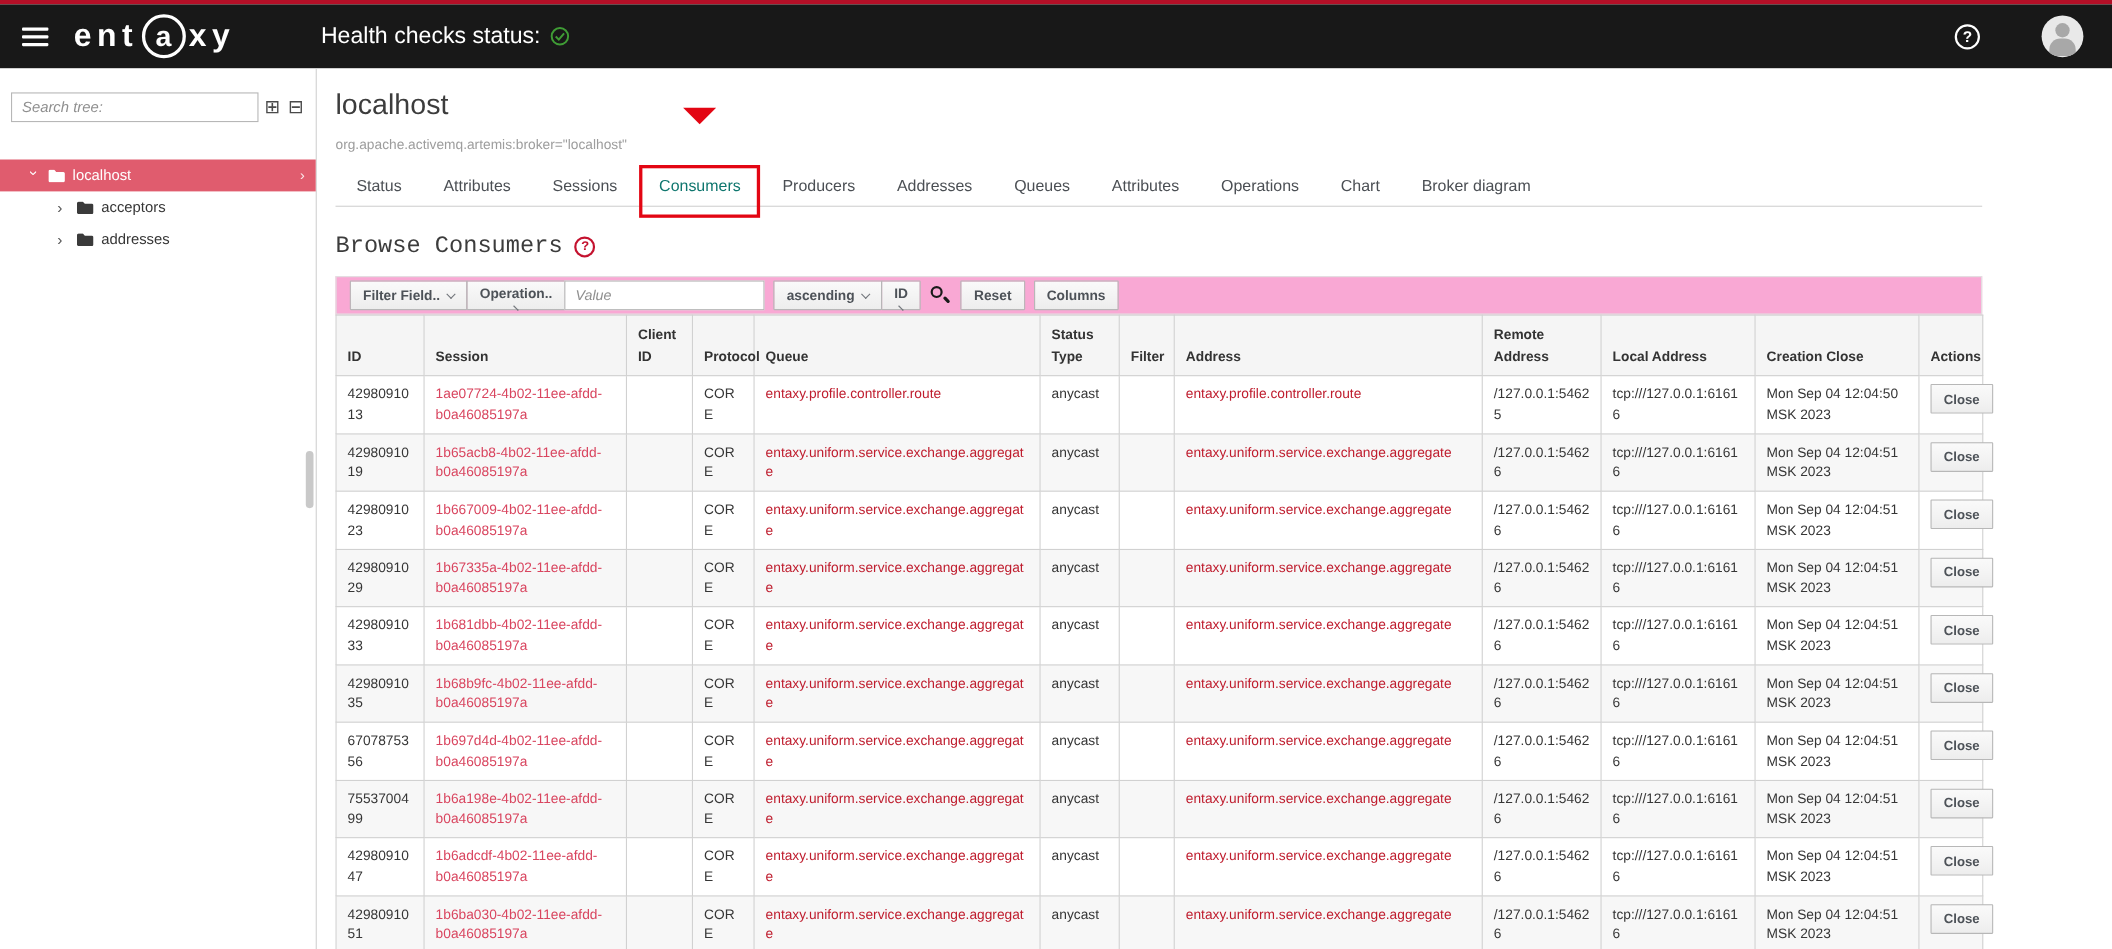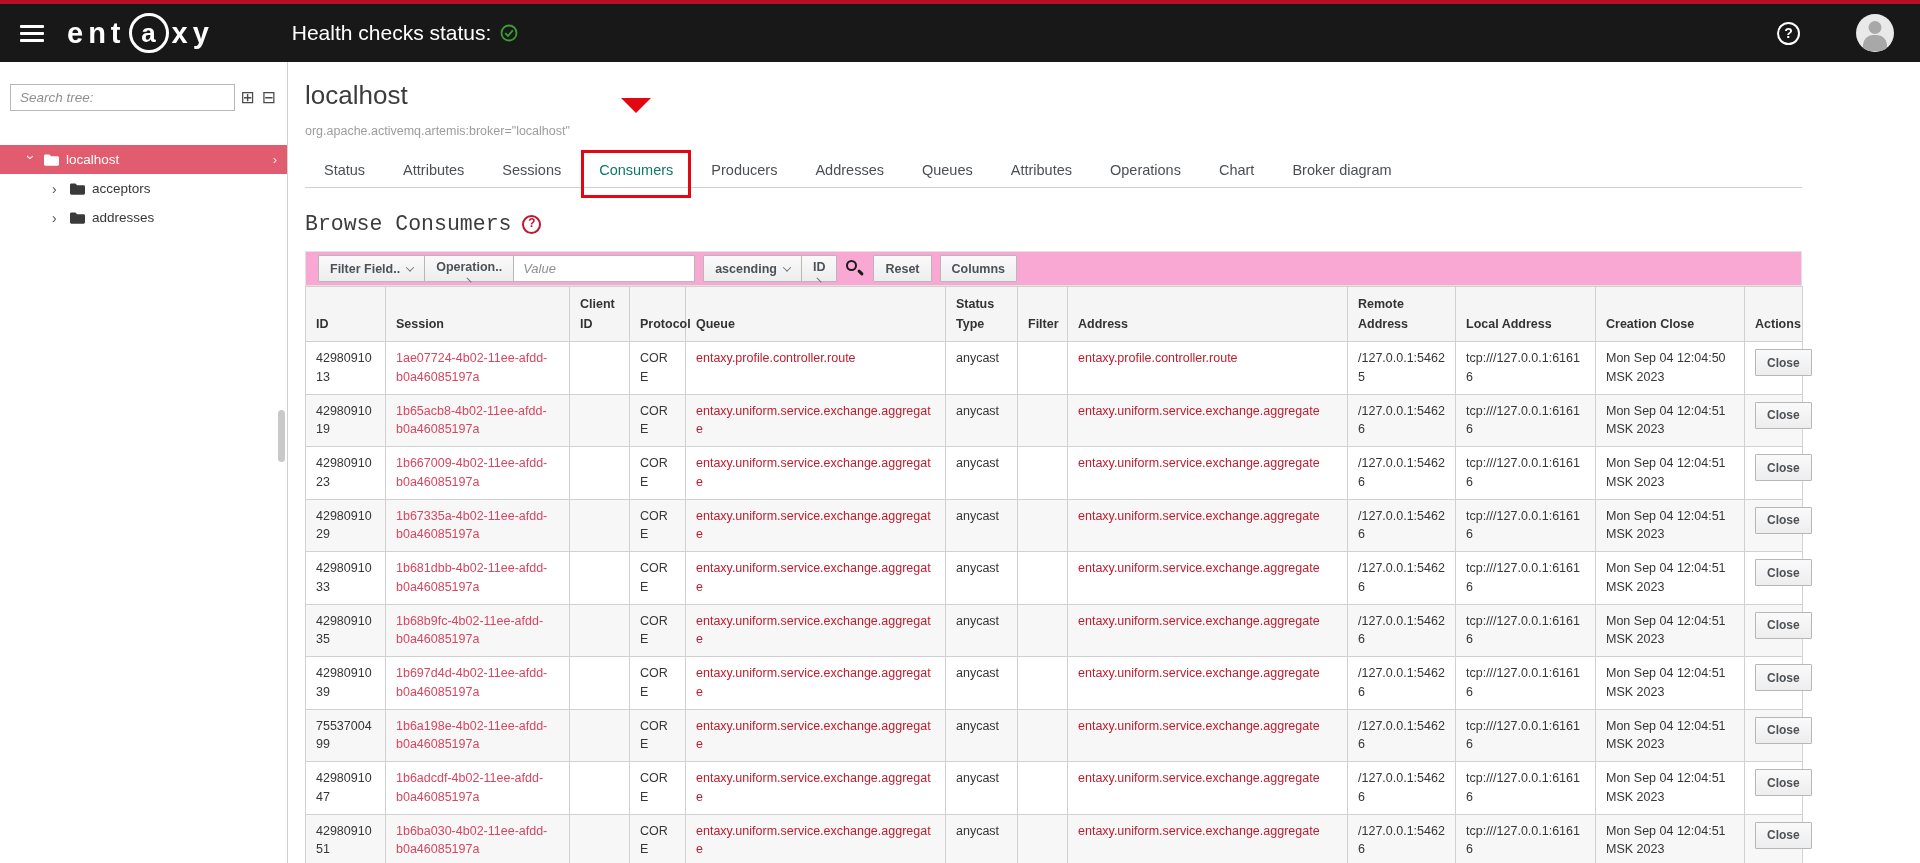--- a/index.html
+++ b/index.html
@@ -355,21 +355,21 @@
     <td><a class="link-red">entaxy.uniform.service.exchange.aggregate</a></td>
     <td>/127.0.0.1:54626</td>
     <td>tcp:///127.0.0.1:61616</td>
     <td>Mon Sep 04 12:04:51 MSK 2023</td>
     <td class="actions-cell">
       <button class="pf-btn close-btn">Close</button>
     </td>
   </tr>
 
   <tr>
-    <td>4298091039</td>
+    <td>6707875356</td>
     <td><a class="link-pink">1b697d4d-4b02-11ee-afdd-b0a46085197a</a></td>
     <td></td>
     <td>CORE</td>
     <td><a class="link-red">entaxy.uniform.service.exchange.aggregate</a></td>
     <td>anycast</td>
     <td></td>
     <td><a class="link-red">entaxy.uniform.service.exchange.aggregate</a></td>
     <td>/127.0.0.1:54626</td>
     <td>tcp:///127.0.0.1:61616</td>
     <td>Mon Sep 04 12:04:51 MSK 2023</td>

